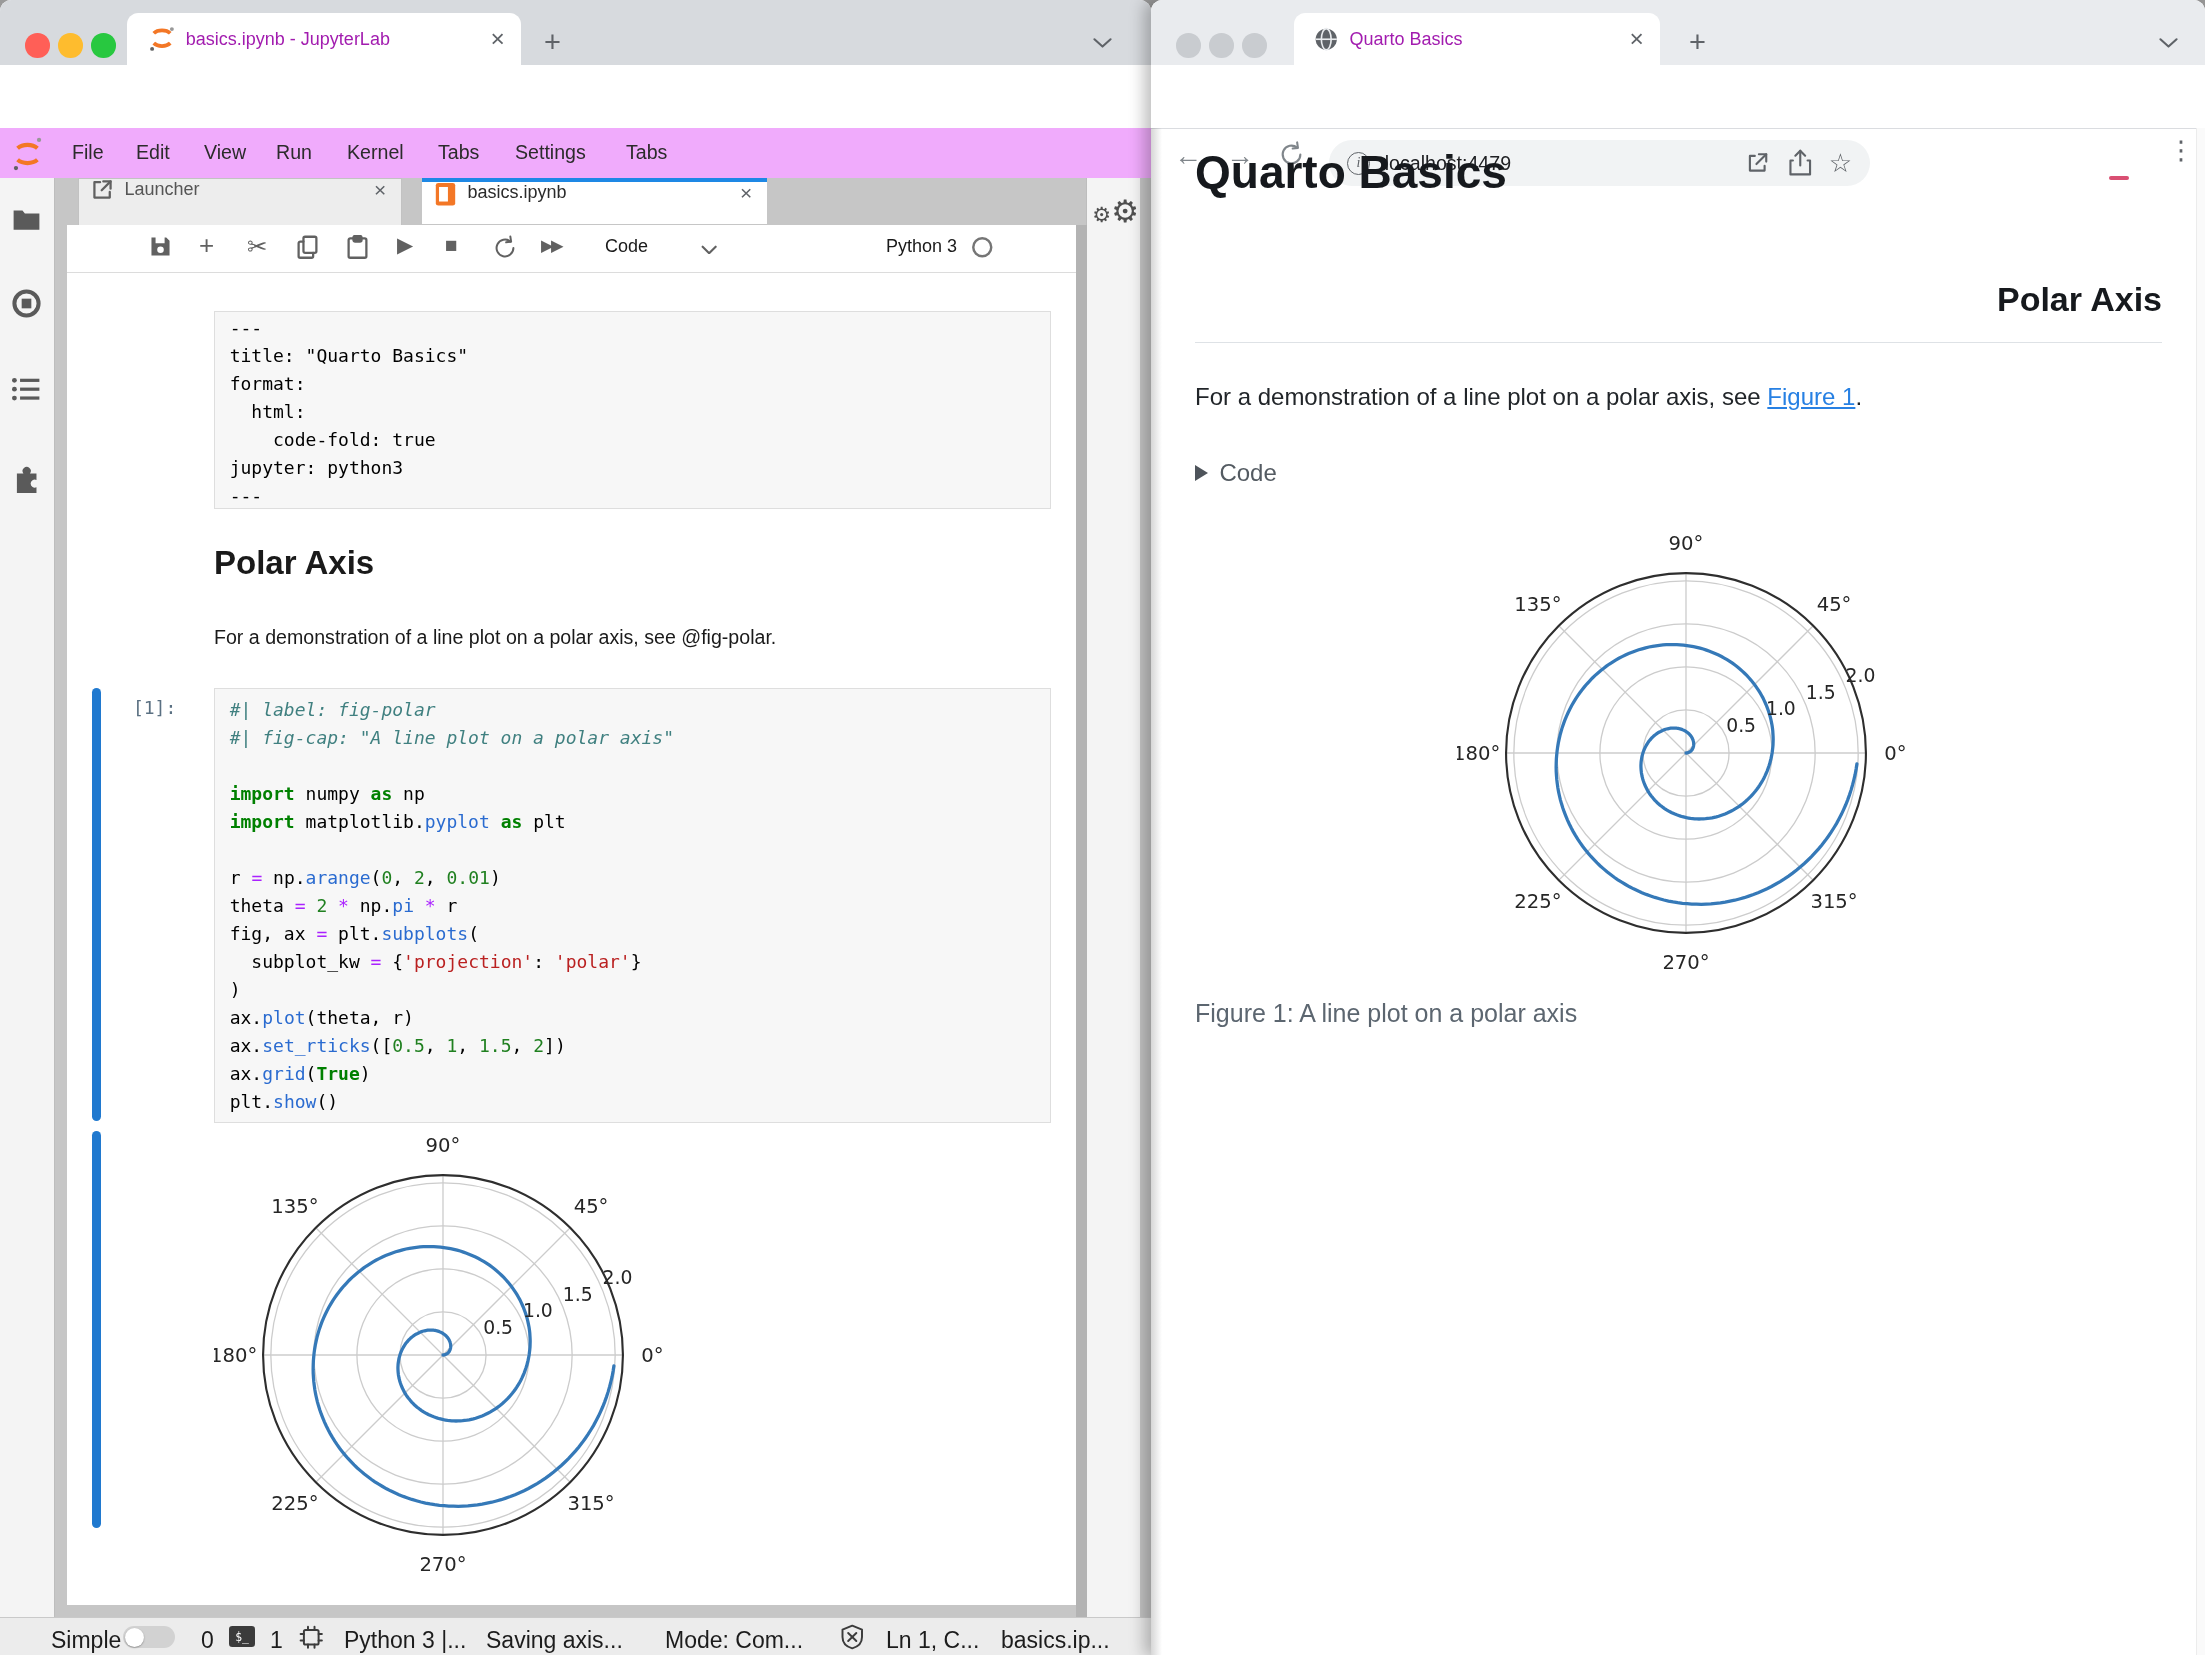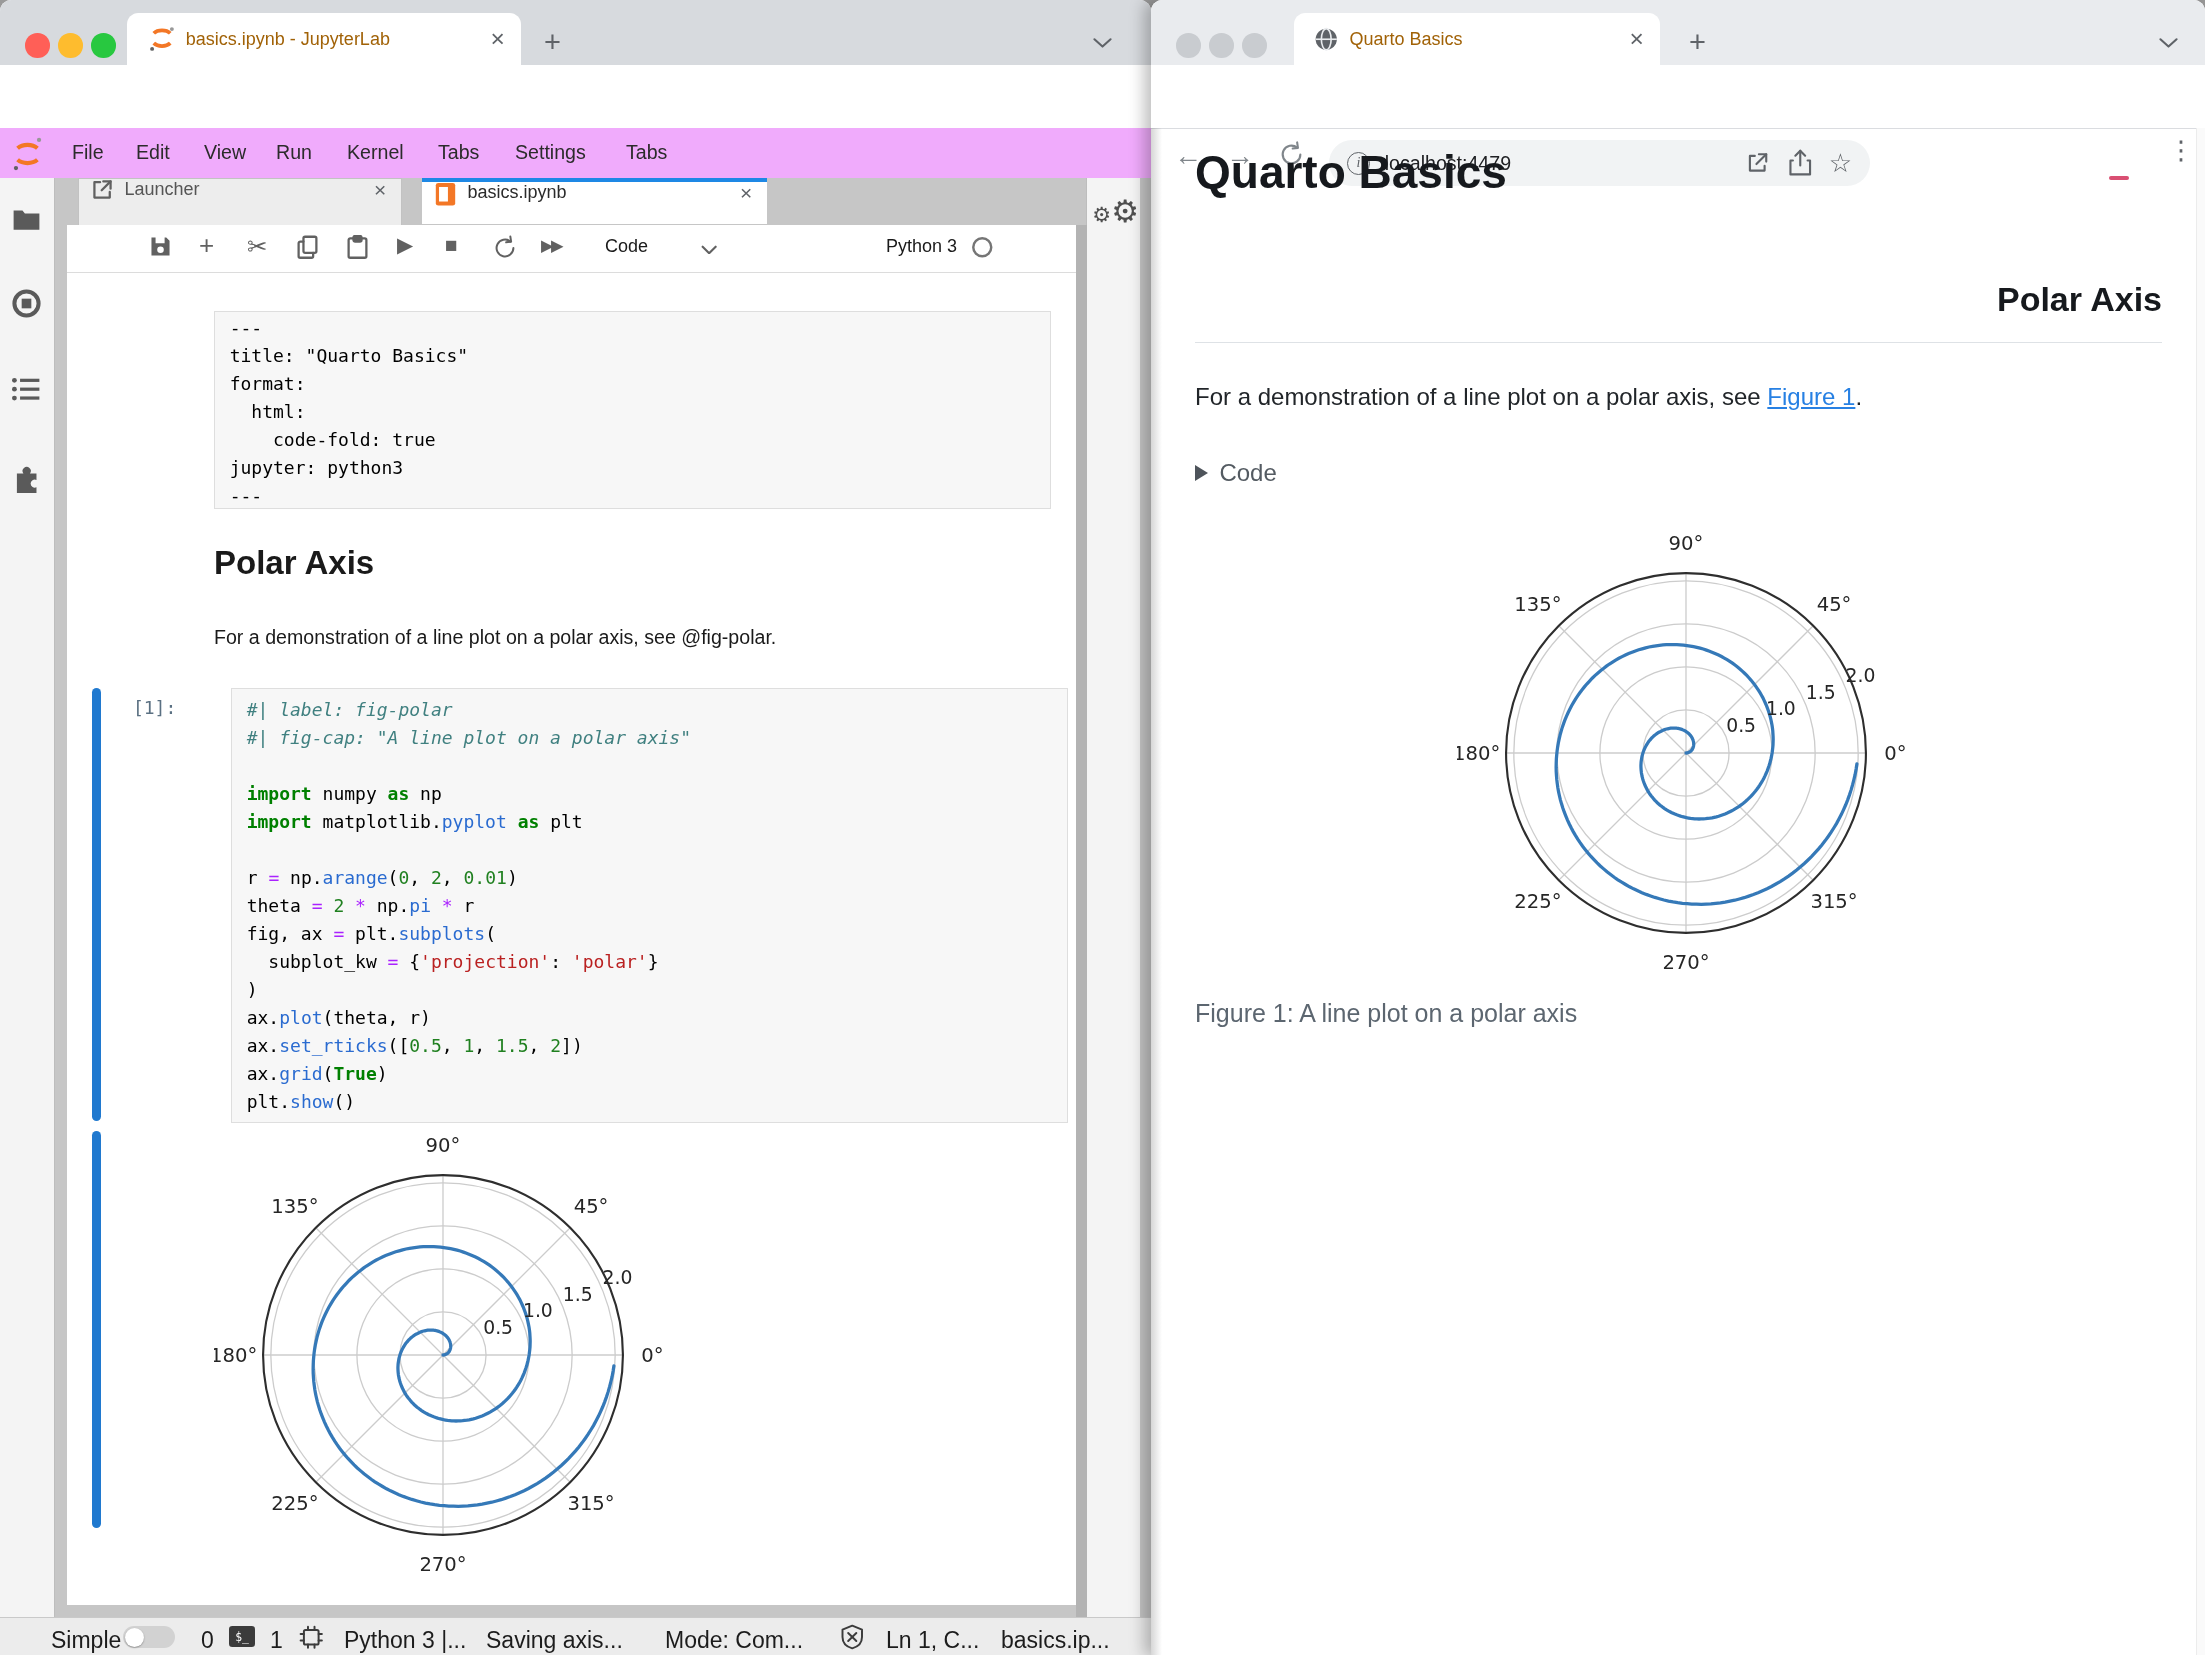--- a/index.html
+++ b/index.html
@@ -11,21 +11,21 @@
   .window{position:absolute;top:0;height:1656px;overflow:hidden;}
   .win-left{left:0;width:1151px;border-radius:11.4px 11.4px 0 0;background:#fff;}
   .win-right{left:1151px;width:1054px;border-radius:11.4px 11.4px 0 0;background:#fff;
     box-shadow:-6.5px 0 14.7px rgba(0,0,0,.25);text-align:right;}
   .tabstrip{position:absolute;left:0;top:0;right:0;height:65px;}
   .win-left .tabstrip{background:#d7dade;}
   .win-right .tabstrip{background:#e9ebee;}
   .traffic{position:absolute;top:33px;width:24.5px;height:24.5px;border-radius:50%;}
   .chrome-tab{position:absolute;top:13px;height:52px;background:#fff;
     border-radius:11.4px 11.4px 0 0;display:flex;align-items:center;}
-  .chrome-tab .title{font-size:18px;color:#a16207;white-space:nowrap;}
+  .chrome-tab .title{font-size:18px;color:#a21caf;white-space:nowrap;}
   .tab-close{font-size:24.5px;color:#5f6368;line-height:1;}
   .newtab-btn{position:absolute;top:28px;font-size:29px;color:#5f6368;line-height:1;}
   .urlrow{position:absolute;left:0;top:65px;right:0;height:63px;background:#fff;
     border-bottom:0.8px solid #dadce0;}
   .navic{position:absolute;top:77px;font-size:28px;color:#5f6368;line-height:1;}
   .pill{position:absolute;top:75px;height:46px;background:#f1f3f4;border-radius:23px;
     display:flex;align-items:center;}
   .pill .url{font-size:19.6px;color:#202124;white-space:nowrap;}
   .info-i{width:21px;height:21px;border:1.6px solid #5f6368;border-radius:50%;
     color:#5f6368;font-size:14px;display:flex;align-items:center;justify-content:center;
@@ -256,21 +256,21 @@
 
         <div class="cell-box" style="left:147px;top:86px;width:835px;height:196px;">
           <div id="raw-lines" class="code-pre" style="left:14.7px;top:1.6px;"><div>---</div><div>title: "Quarto Basics"</div><div>format:</div><div>  html:</div><div>    code-fold: true</div><div>jupyter: python3</div><div>---</div></div>
         </div>
 
         <div class="md-h" style="left:147px;top:319px;font-size:33px;">Polar Axis</div>
         <div class="md-p" style="left:147px;top:401px;">For a demonstration of a line plot on a polar axis, see @fig-polar.</div>
 
         <div class="collapser" style="left:24.5px;top:463px;height:433px;"></div>
         <div class="prompt" style="left:16.3px;top:472px;width:93px;">[1]:</div>
-        <div class="cell-box" style="left:164px;top:463px;width:835px;height:433px;">
+        <div class="cell-box" style="left:147px;top:463px;width:835px;height:433px;">
           <div id="code-lines" class="code-pre" style="left:14.7px;top:6.5px;"><div><span class="tok-cm">#| label: fig-polar</span></div><div><span class="tok-cm">#| fig-cap: "A line plot on a polar axis"</span></div><div> </div><div><span class="tok-kw">import</span><span class="tok-pl"> numpy </span><span class="tok-kw">as</span><span class="tok-pl"> np</span></div><div><span class="tok-kw">import</span><span class="tok-pl"> matplotlib.</span><span class="tok-pr">pyplot</span><span class="tok-pl"> </span><span class="tok-kw">as</span><span class="tok-pl"> plt</span></div><div> </div><div><span class="tok-pl">r </span><span class="tok-op">=</span><span class="tok-pl"> np.</span><span class="tok-pr">arange</span><span class="tok-pl">(</span><span class="tok-nm">0</span><span class="tok-pl">, </span><span class="tok-nm">2</span><span class="tok-pl">, </span><span class="tok-nm">0.01</span><span class="tok-pl">)</span></div><div><span class="tok-pl">theta </span><span class="tok-op">=</span><span class="tok-pl"> </span><span class="tok-nm">2</span><span class="tok-pl"> </span><span class="tok-op">*</span><span class="tok-pl"> np.</span><span class="tok-pr">pi</span><span class="tok-pl"> </span><span class="tok-op">*</span><span class="tok-pl"> r</span></div><div><span class="tok-pl">fig, ax </span><span class="tok-op">=</span><span class="tok-pl"> plt.</span><span class="tok-pr">subplots</span><span class="tok-pl">(</span></div><div><span class="tok-pl">  subplot_kw </span><span class="tok-op">=</span><span class="tok-pl"> {</span><span class="tok-st">'projection'</span><span class="tok-pl">: </span><span class="tok-st">'polar'</span><span class="tok-pl">}</span></div><div><span class="tok-pl">)</span></div><div><span class="tok-pl">ax.</span><span class="tok-pr">plot</span><span class="tok-pl">(theta, r)</span></div><div><span class="tok-pl">ax.</span><span class="tok-pr">set_rticks</span><span class="tok-pl">([</span><span class="tok-nm">0.5</span><span class="tok-pl">, </span><span class="tok-nm">1</span><span class="tok-pl">, </span><span class="tok-nm">1.5</span><span class="tok-pl">, </span><span class="tok-nm">2</span><span class="tok-pl">])</span></div><div><span class="tok-pl">ax.</span><span class="tok-pr">grid</span><span class="tok-pl">(</span><span class="tok-kw">True</span><span class="tok-pl">)</span></div><div><span class="tok-pl">plt.</span><span class="tok-pr">show</span><span class="tok-pl">()</span></div></div>
         </div>
 
         <div class="collapser" style="left:24.5px;top:906px;height:397px;"></div>
       </div>
 
     </div>
 
     <svg id="chart-left" class="chart" style="left:214px;top:1126px;" viewBox="0 0 560 560">
         <line x1="60" y1="280" x2="500" y2="280" stroke="#cccccc" stroke-width="1.6"></line>

